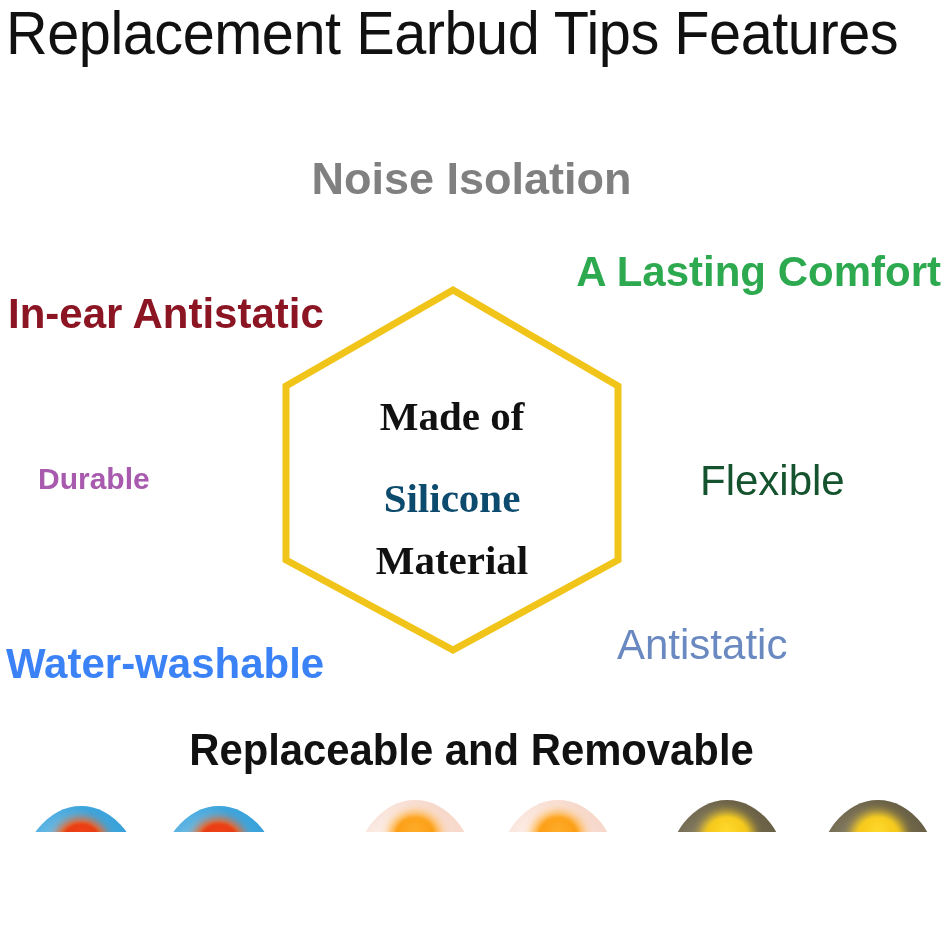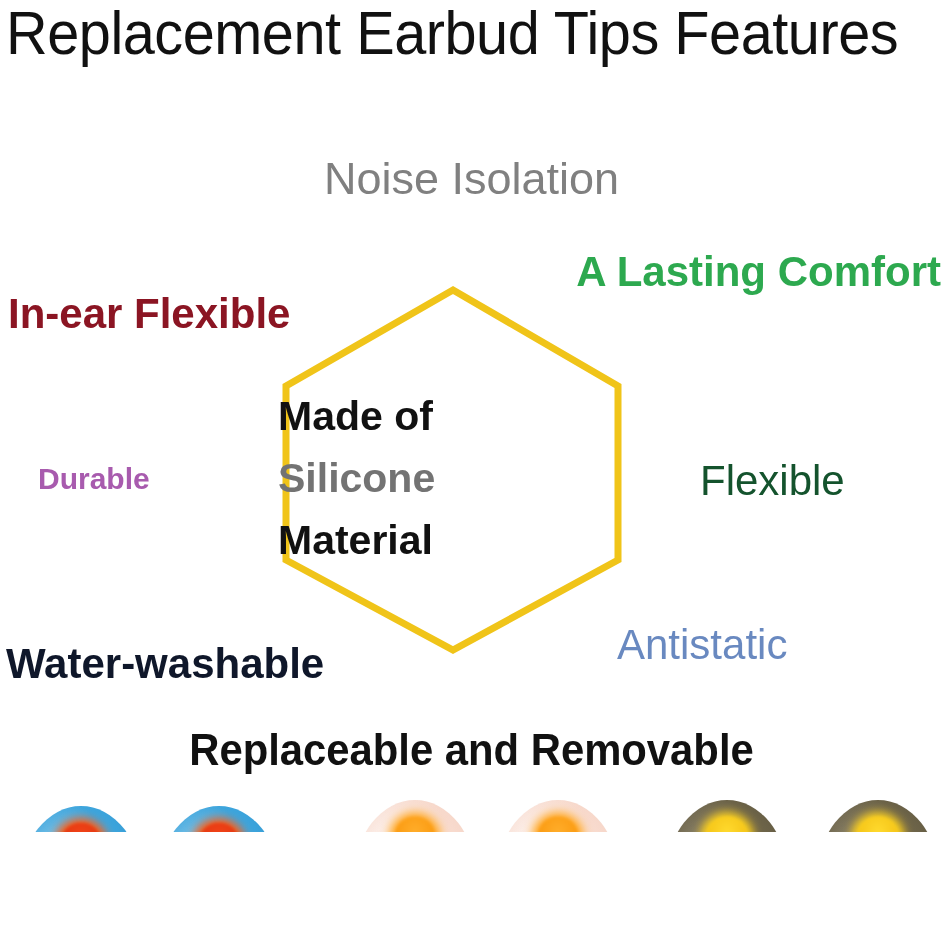--- a/index.html
+++ b/index.html
@@ -42,21 +42,21 @@
     white-space: nowrap;
     font-family: "Liberation Sans", sans-serif;
     line-height: 1.08;
   }
 
   .f-noise {
     left: 0; top: 155px;
     width: 943px;
     text-align: center;
     font-size: 45px;
-    font-weight: 400;
+    font-weight: 700;
     color: #808080;
   }
   .f-lasting {
     right: 2px; top: 249px;
     font-size: 42px;
     font-weight: 700;
     color: #2DA94F;
     text-align: right;
   }
   .f-inear {
@@ -74,21 +74,21 @@
   .f-flexible {
     left: 700px; top: 458px;
     font-size: 42px;
     font-weight: 400;
     color: #14532d;
   }
   .f-water {
     left: 6px; top: 641px;
     font-size: 42px;
     font-weight: 700;
-    color: #0f172a;
+    color: #3b82f6;
   }
   .f-antistatic {
     left: 617px; top: 622px;
     font-size: 42px;
     font-weight: 400;
     color: #6989C0;
   }
   .f-replaceable {
     left: 0; top: 726px;
     width: 943px;
@@ -108,27 +108,28 @@
     width: 348px;
     height: 378px;
   }
   .hex-wrap svg { display: block; }
 
   .hex-text {
     position: absolute;
     left: 278px;
     top: 385px;
     width: 348px;
-    font-family: Liberation Sans, sans-serif;
+    text-align: center;
+    font-family: Liberation Serif, serif;
     font-size: 41px;
     font-weight: 700;
     line-height: 62px;
     color: #111111;
   }
-  .hex-text .silicone { color: #737373; display: block; }
+  .hex-text .silicone { color: #0c4a6e; display: block; margin-top: 20px; }
   .hex-text .ln { display: block; }
 
   
   .tip {
     position: absolute;
     width: 122px;
     height: 150px;
     border-radius: 50% 50% 46% 46% / 52% 52% 48% 48%;
     overflow: visible;
   }
@@ -214,21 +215,21 @@
 <body>
 
 <div id="canvas">
 
   <div class="title">Replacement Earbud Tips Features</div>
 
   <div class="feature f-noise">Noise Isolation</div>
 
   <div class="feature f-lasting">A Lasting Comfort</div>
 
-  <div class="feature f-inear">In-ear Flexible</div>
+  <div class="feature f-inear">In-ear Antistatic</div>
 
   <div class="feature f-durable">Durable</div>
 
   <div class="feature f-flexible">Flexible</div>
 
   <div class="feature f-water">Water-washable</div>
 
   <div class="feature f-antistatic">Antistatic</div>
 
   <div class="hex-wrap">

